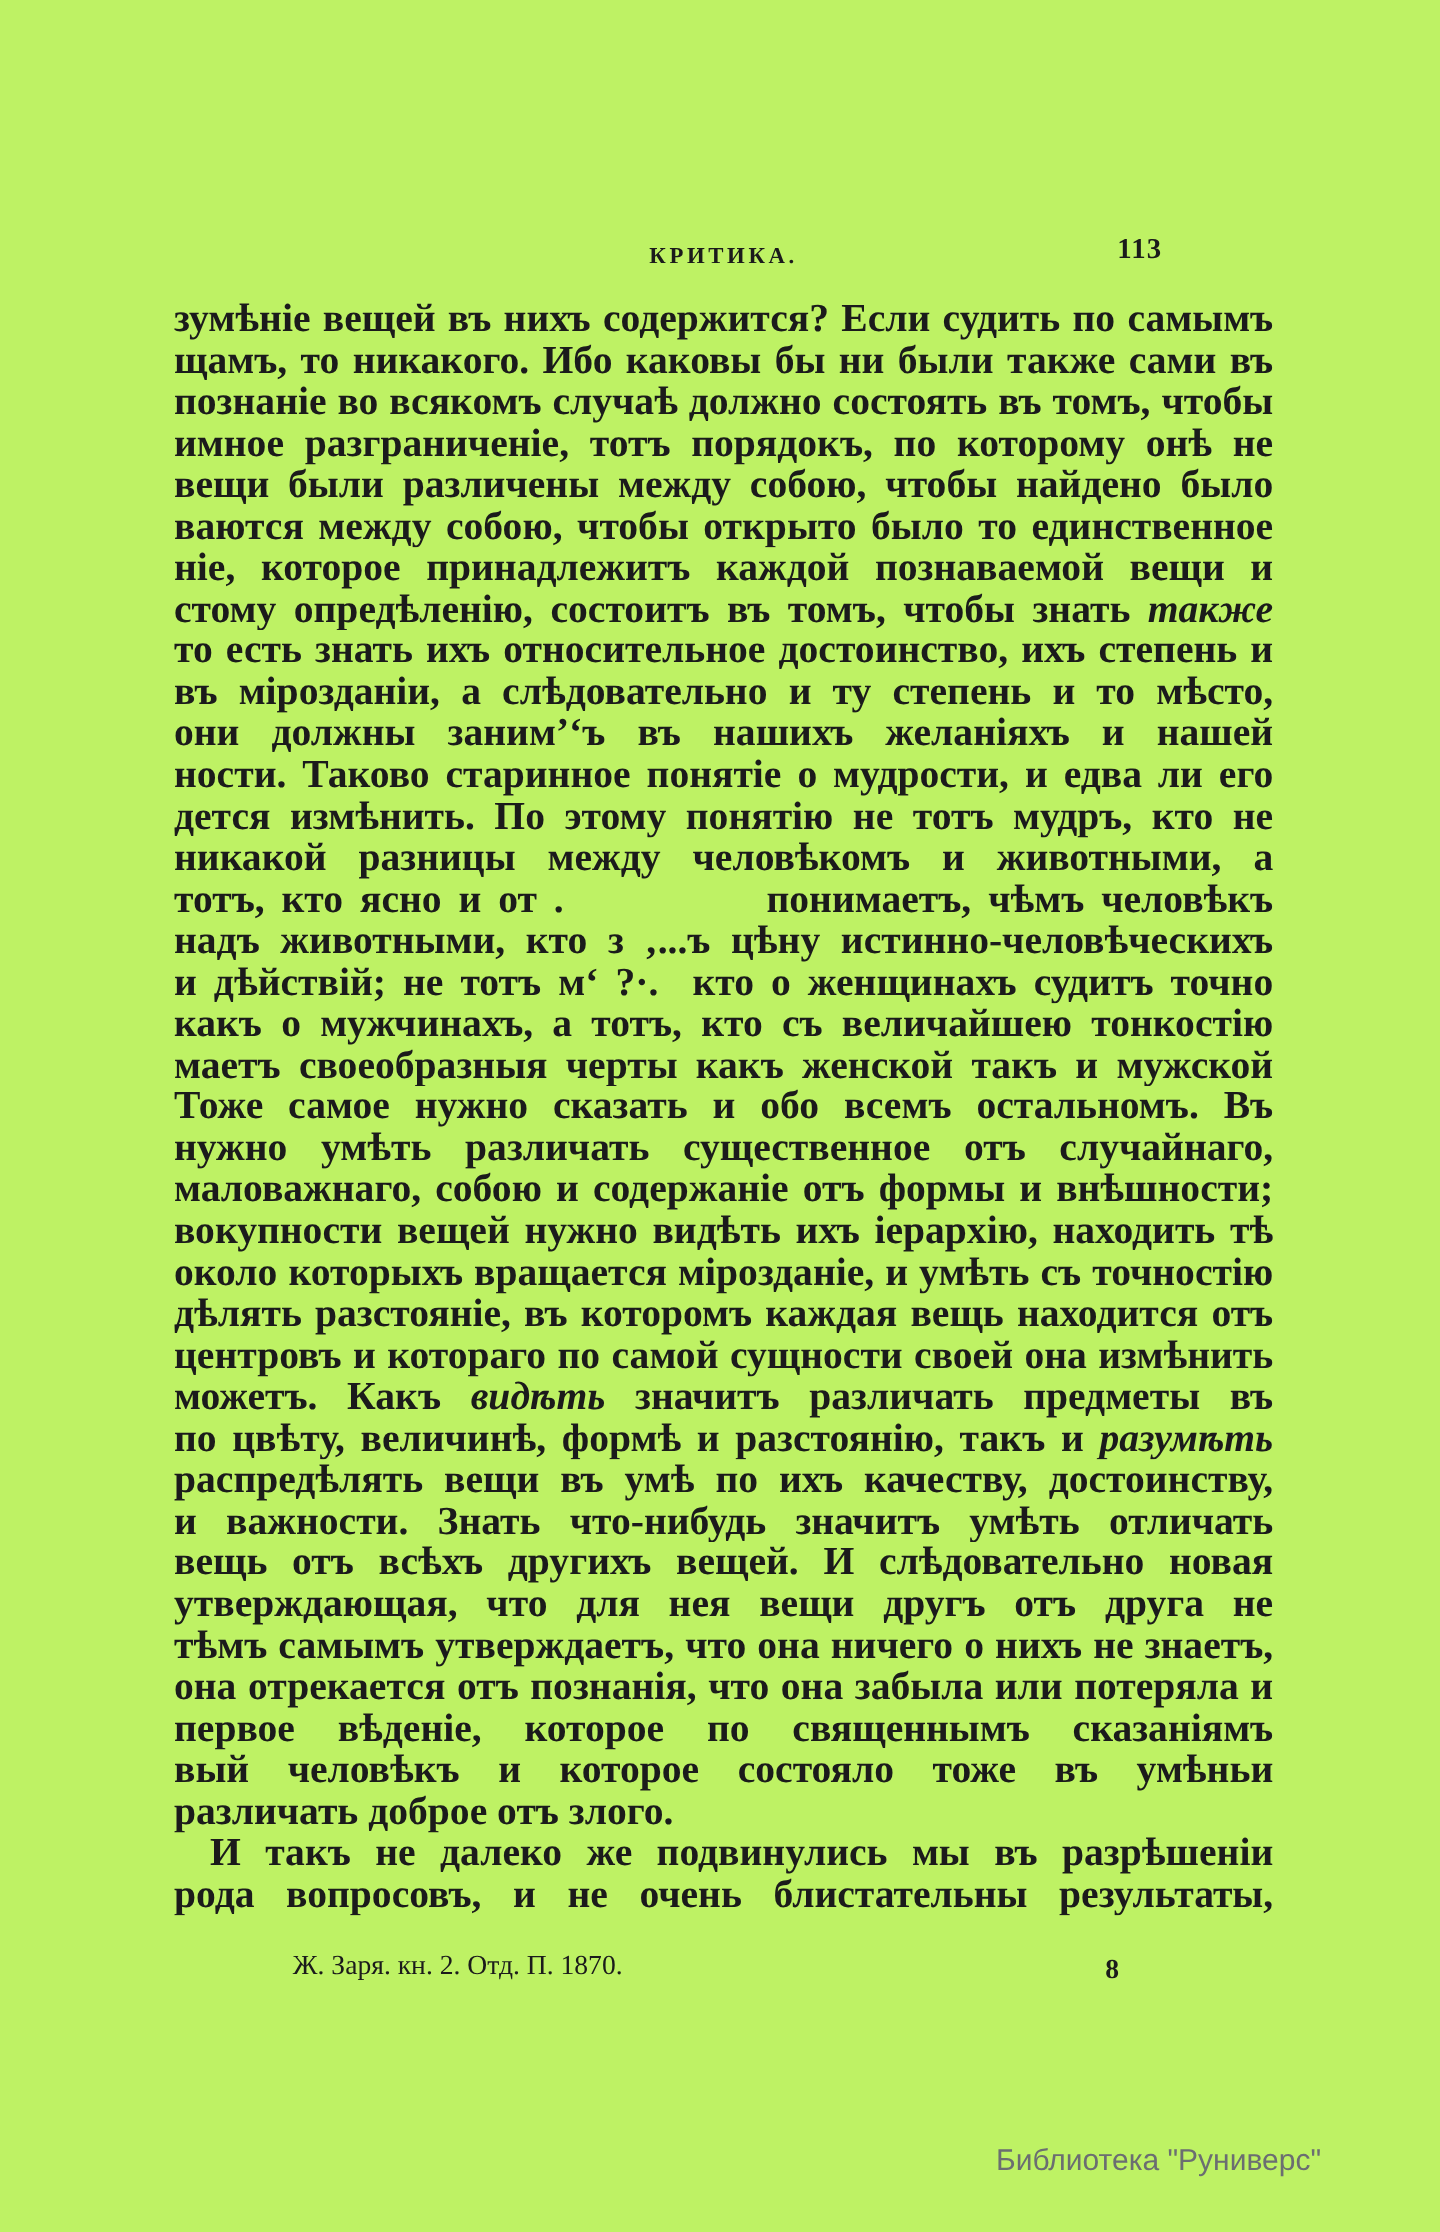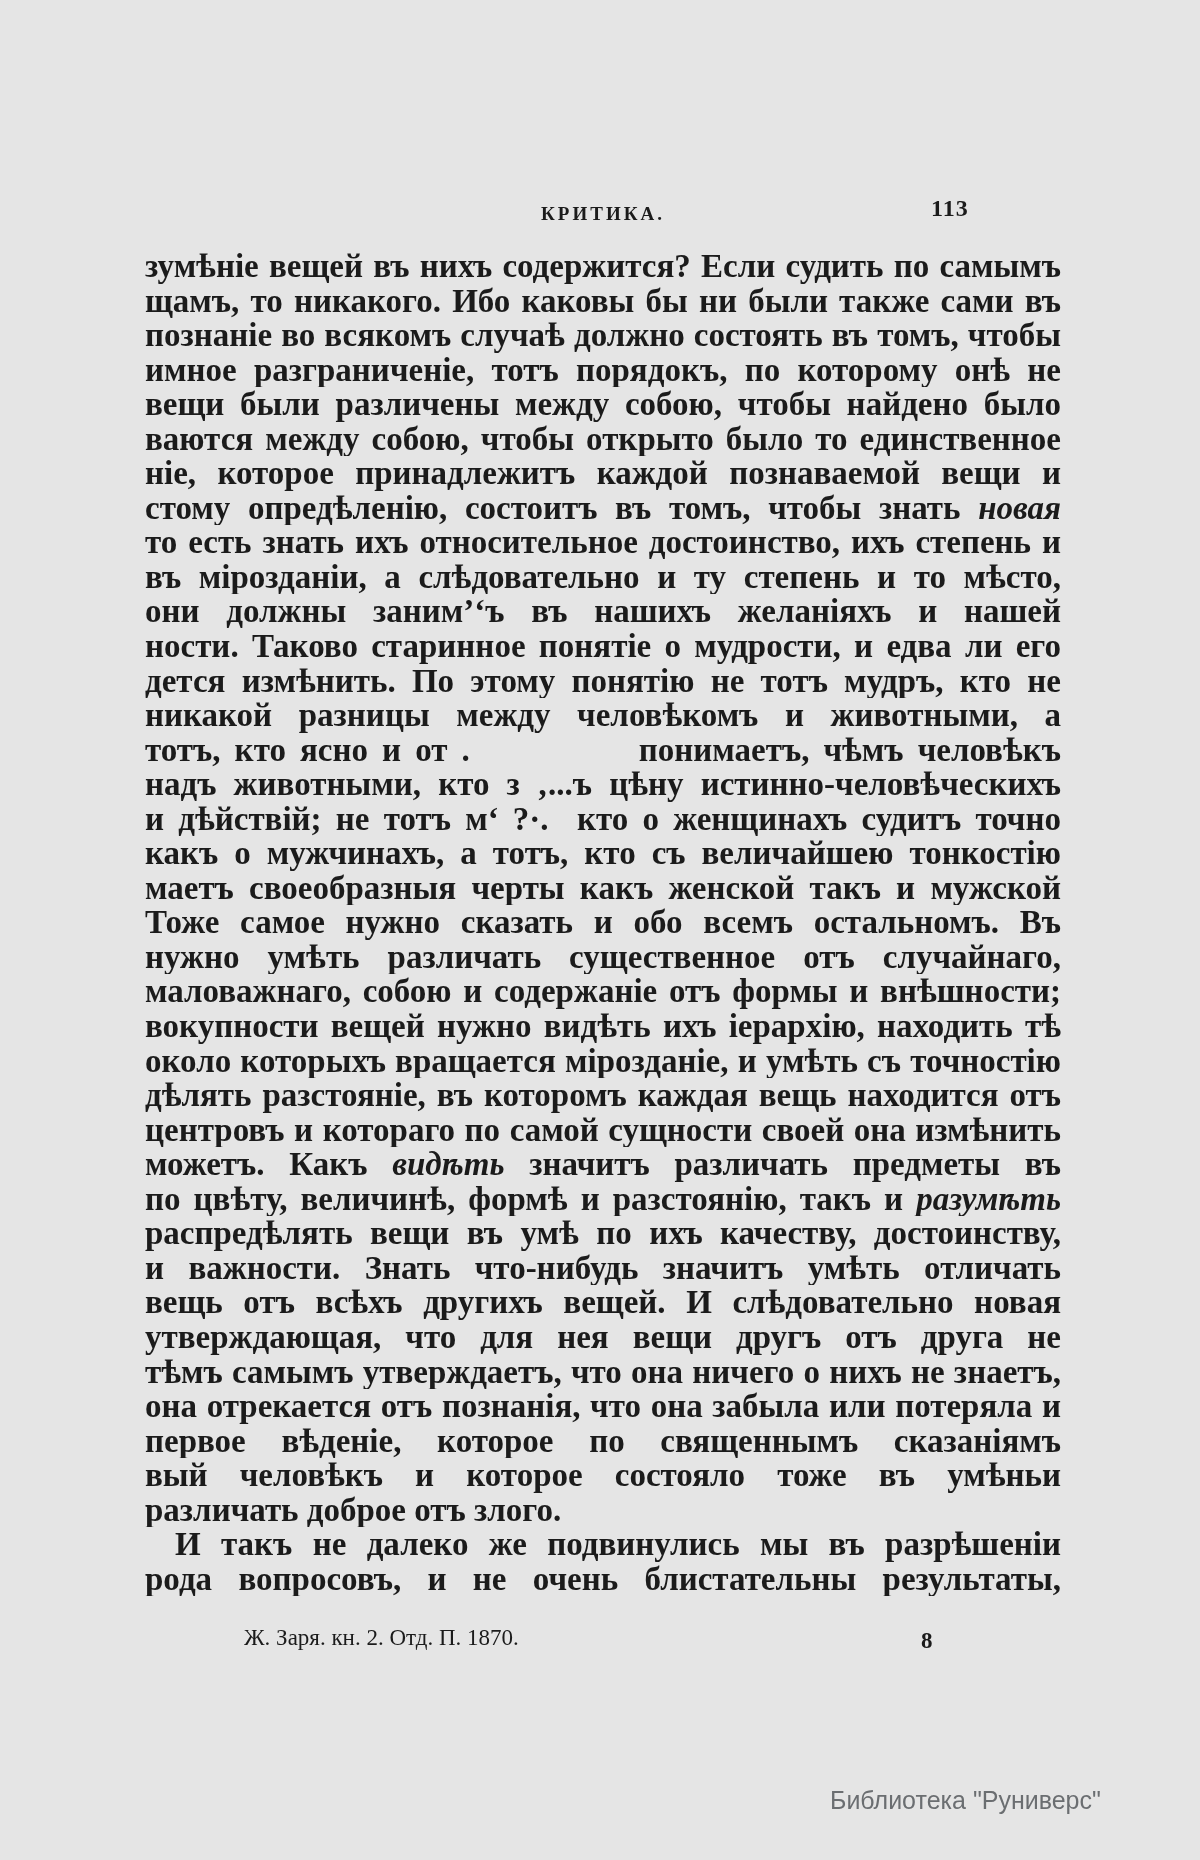--- a/index.html
+++ b/index.html
@@ -1,20 +1,20 @@
 <!DOCTYPE html>
 <html><head>
 <meta charset="utf-8">
 <style>
   html, body { margin: 0; padding: 0; background: #ffffff; }
   .page {
     position: relative;
     width: 1200px;
     height: 1860px;
-    background: #e5e5e5;
+    background: #bef264;
     font-family: "Liberation Serif", serif;
     color: #1b1b1b;
     overflow: hidden;
   }
   .running-title {
     position: absolute;
     top: 203px;
     left: 145px;
     width: 916px;
     text-align: center;
@@ -81,21 +81,21 @@
   <div class="page-number">113</div>
 
   <div class="body-text">
       <div class="line"><span>зумѣніе вещей въ нихъ содержится? Если судить по самымъ ве-</span></div>
       <div class="line"><span>щамъ, то никакого. Ибо каковы бы ни были также сами въ себѣ,</span></div>
       <div class="line"><span>познаніе во всякомъ случаѣ должно состоять въ томъ, чтобы эти</span></div>
       <div class="line"><span>имное разграниченіе, тотъ порядокъ, по которому онѣ не смѣши-</span></div>
       <div class="line"><span>вещи были различены между собою, чтобы найдено было ихъ вза-</span></div>
       <div class="line"><span>ваются между собою, чтобы открыто было то единственное значе-</span></div>
       <div class="line"><span>ніе, которое принадлежитъ каждой познаваемой вещи и которое ни-</span></div>
-      <div class="line"><span>стому опредѣленію, состоитъ въ томъ, чтобы знать </span><span class="italic">новая</span><span> вещамъ,</span></div>
+      <div class="line"><span>стому опредѣленію, состоитъ въ томъ, чтобы знать </span><span class="italic">также</span><span> вещамъ,</span></div>
       <div class="line"><span>то есть знать ихъ относительное достоинство, ихъ степень и мѣсто</span></div>
       <div class="line"><span>въ мірозданіи, а слѣдовательно и ту степень и то мѣсто, которое</span></div>
       <div class="line"><span>они должны заним’‘ъ въ нашихъ желаніяхъ и нашей любознатель-</span></div>
       <div class="line"><span>ности. Таково старинное понятіе о мудрости, и едва ли его при-</span></div>
       <div class="line"><span>дется измѣнить. По этому понятію не тотъ мудръ, кто не видитъ</span></div>
       <div class="line"><span>никакой разницы между человѣкомъ и животными, а напротивъ</span></div>
       <div class="line"><span>тотъ, кто ясно и от&nbsp;.&nbsp;&nbsp;&nbsp;&nbsp;&nbsp;&nbsp;&nbsp;&nbsp;&nbsp;&nbsp;&nbsp;&nbsp;понимаетъ, чѣмъ человѣкъ возвышается</span></div>
       <div class="line"><span>надъ животными, кто з&nbsp;‚...ъ цѣну истинно-человѣческихъ мыслей</span></div>
       <div class="line"><span>и дѣйствій; не тотъ м‘&nbsp;?·.&nbsp;&nbsp;кто о женщинахъ судитъ точно также</span></div>
       <div class="line"><span>какъ о мужчинахъ, а тотъ, кто съ величайшею тонкостію пони-</span></div>

